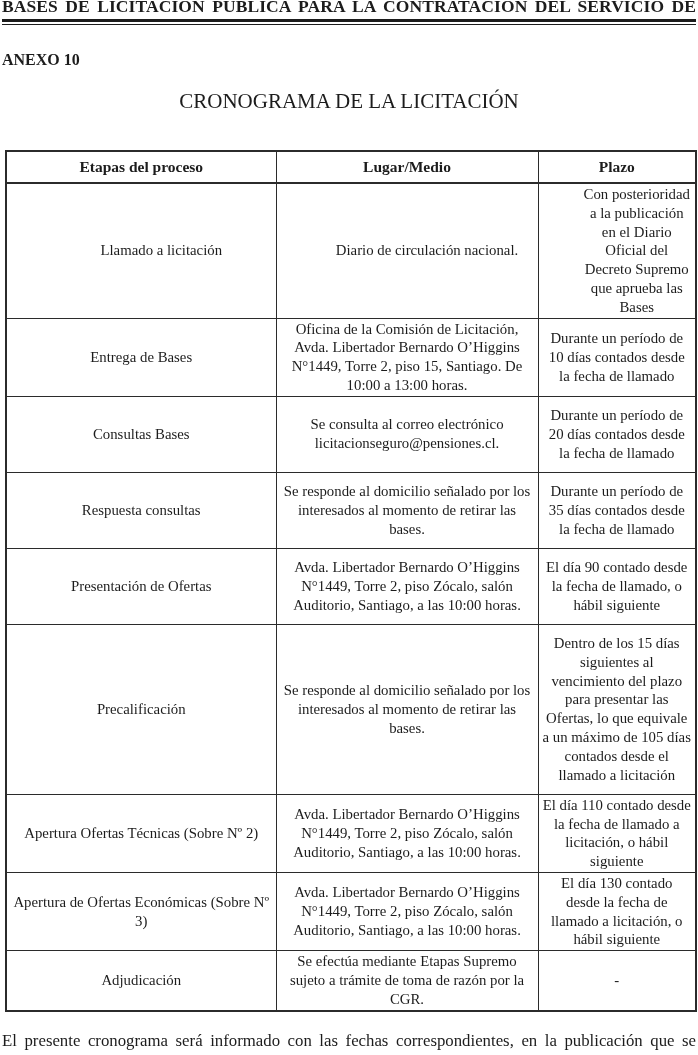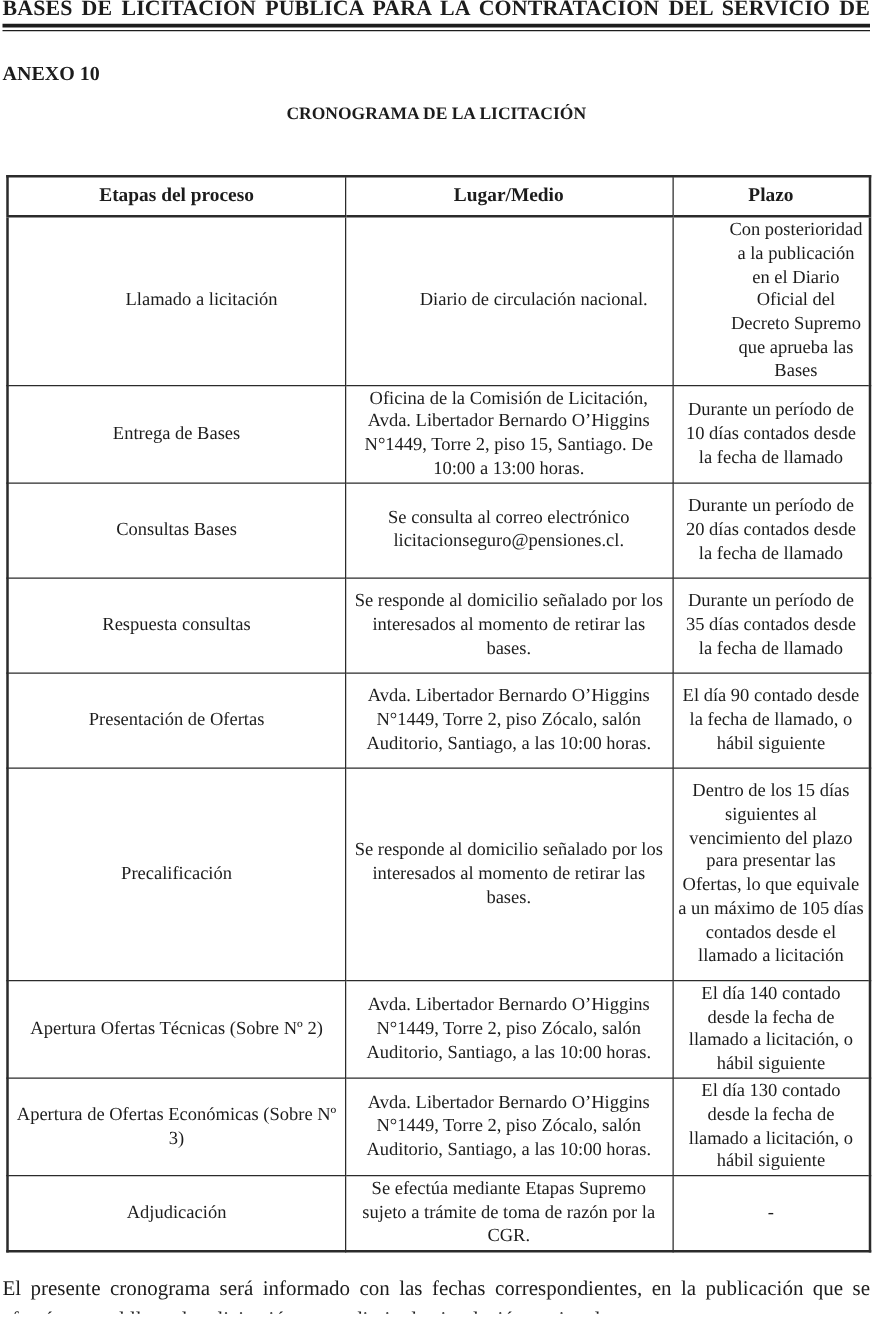--- a/index.html
+++ b/index.html
@@ -43,24 +43,24 @@
   }
   
   .annex-title {
     margin-top: 26px;
     text-align: left;
     font-weight: bold;
     font-size: 16px;
     line-height: 17px;
   }
   .doc-title {
-    margin-top: 13px;
+    margin-top: 23px;
     text-align: center;
-    font-weight: bold;
-    font-size: 14px;
+    font-weight: normal;
+    font-size: 21px;
     line-height: 21px;
   }
   
   table.schedule {
     margin: 38px 0 0 3px;
     width: 690px;
     border-collapse: collapse;
     table-layout: fixed;
   }
   table.schedule col.c1 { width: 270px; }
@@ -150,21 +150,21 @@
         <td>El día 90 contado desde la fecha de llamado, o hábil siguiente</td>
       </tr>
       <tr class="h170">
         <td>Precalificación</td>
         <td>Se responde al domicilio señalado por los interesados al momento de retirar las bases.</td>
         <td>Dentro de los 15 días siguientes al vencimiento del plazo para presentar las Ofertas, lo que equivale a un máximo de 105 días contados desde el llamado a licitación</td>
       </tr>
       <tr class="h78">
         <td>Apertura Ofertas Técnicas (Sobre Nº 2)</td>
         <td>Avda. Libertador Bernardo O’Higgins N°1449, Torre 2, piso Zócalo, salón Auditorio, Santiago, a las 10:00 horas.</td>
-        <td>El día 140 contado desde la fecha de llamado a licitación, o hábil siguiente</td>
+        <td>El día 110 contado desde la fecha de llamado a licitación, o hábil siguiente</td>
       </tr>
       <tr class="h76">
         <td>Apertura de Ofertas Económicas (Sobre Nº 3)</td>
         <td>Avda. Libertador Bernardo O’Higgins N°1449, Torre 2, piso Zócalo, salón Auditorio, Santiago, a las 10:00 horas.</td>
         <td>El día 130 contado desde la fecha de llamado a licitación, o hábil siguiente</td>
       </tr>
       <tr class="h57">
         <td>Adjudicación</td>
         <td>Se efectúa mediante Etapas Supremo sujeto a trámite de toma de razón por la CGR.</td>
         <td>-</td>

